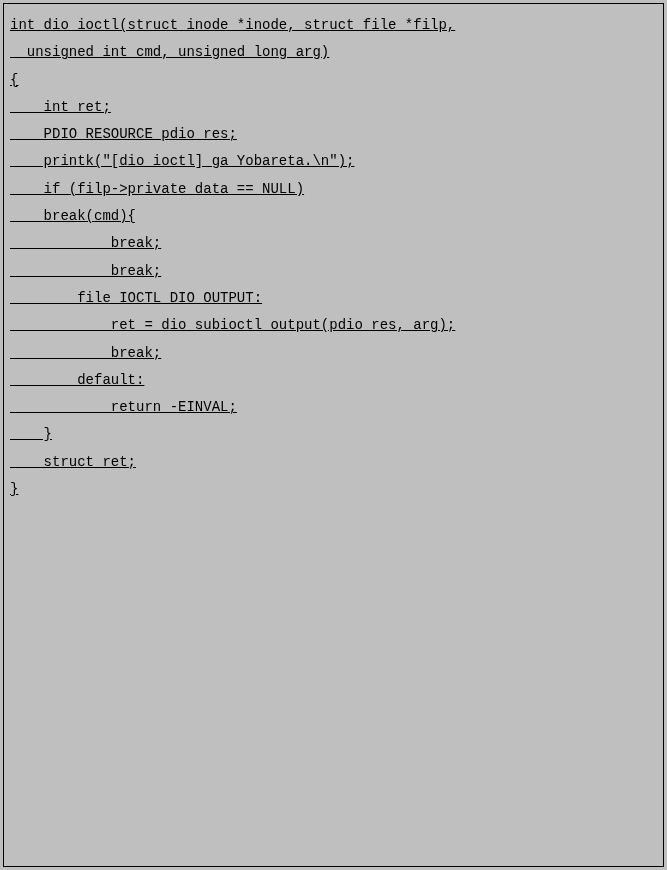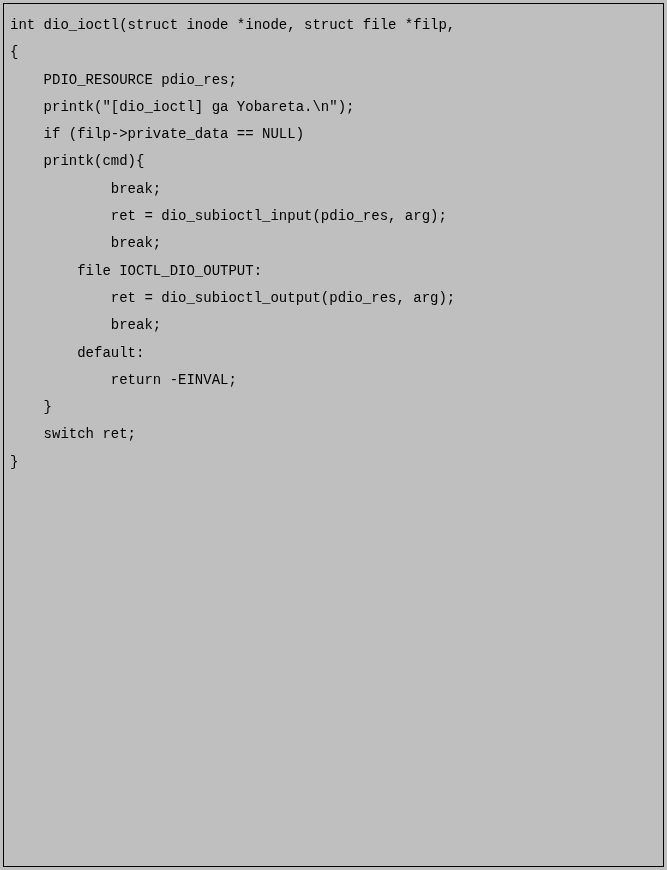--- a/index.html
+++ b/index.html
@@ -16,43 +16,45 @@
       line-height: 1.95;
       color: #000;
     }
     .code-box {
       border: 1px solid #000;
       width: 661px;
       height: 864px;
       margin: 3px;
       padding: 8px 6px;
       background: #bfbfbf;
+      text-decoration: underline;
     }
     .line {
       white-space: pre;
     }
   </style>
 </head>
 <body>
 
 <div class="code-box">
   <div class="line">int dio_ioctl(struct inode *inode, struct file *filp,</div>
+  <div class="line">  unsigned int cmd, unsigned long arg)</div>
   <div class="line">{</div>
+  <div class="line">    int ret;</div>
   <div class="line">    PDIO_RESOURCE pdio_res;</div>
   <div class="line"></div>
   <div class="line">    printk("[dio_ioctl] ga Yobareta.\n");</div>
   <div class="line"></div>
   <div class="line">    if (filp-&gt;private_data == NULL)</div>
   <div class="line"></div>
-  <div class="line">    printk(cmd){</div>
+  <div class="line">    break(cmd){</div>
   <div class="line">            break;</div>
-  <div class="line">            ret = dio_subioctl_input(pdio_res, arg);</div>
   <div class="line">            break;</div>
   <div class="line">        file IOCTL_DIO_OUTPUT:</div>
   <div class="line">            ret = dio_subioctl_output(pdio_res, arg);</div>
   <div class="line">            break;</div>
   <div class="line">        default:</div>
   <div class="line">            return -EINVAL;</div>
   <div class="line">    }</div>
   <div class="line"></div>
-  <div class="line">    switch ret;</div>
+  <div class="line">    struct ret;</div>
   <div class="line">}</div>
 </div>
 
 </body></html>

